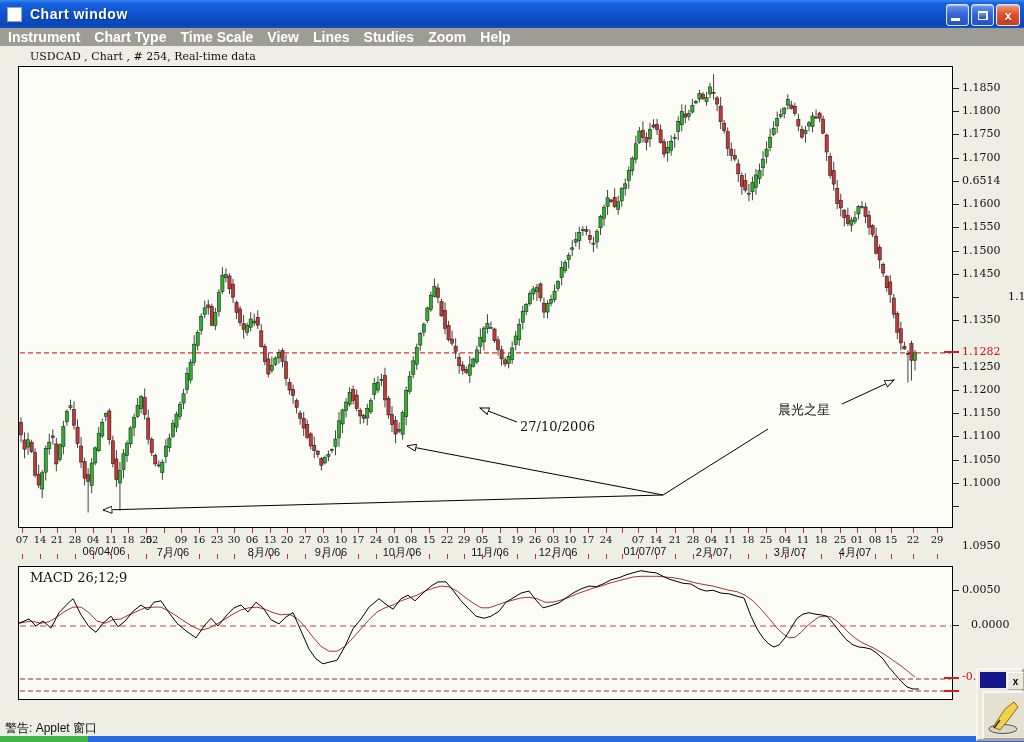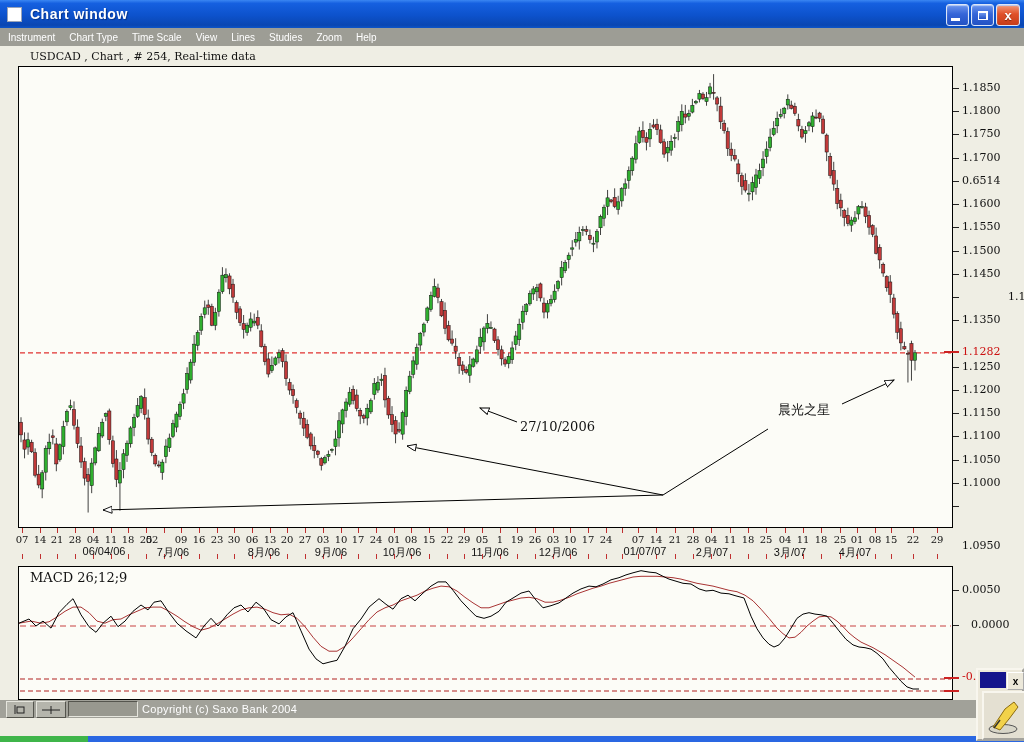--- a/index.html
+++ b/index.html
@@ -18,21 +18,21 @@
           background:linear-gradient(180deg,#6E97EE 0%,#3565D8 45%,#2352C4 100%);box-shadow:inset 0 1px 1px #B9CDF6;}
   .tb-btn.close{background:linear-gradient(180deg,#F49B7A 0%,#E0512A 45%,#C63D18 100%);width:22px;}
   .glyph-min{position:absolute;left:4px;bottom:4px;width:9px;height:3px;background:#FFFFFF;}
   .glyph-restore{position:relative;width:10px;height:9px;}
   .glyph-restore .r1{position:absolute;right:0;top:0;width:7px;height:6px;border:1px solid #FFF;border-top-width:2px;}
   .glyph-restore .r2{position:absolute;left:0;bottom:0;width:7px;height:6px;border:1px solid #FFF;border-top-width:2px;background:linear-gradient(180deg,#6E97EE,#2352C4);}
   .glyph-x{color:#FFF;font-weight:bold;font-size:13px;line-height:13px;text-shadow:0 1px 1px #7E2608;}
   
   .menubar{position:absolute;left:0;top:28px;width:1024px;height:18px;background:#9D9D95;
            display:flex;align-items:center;padding-left:8px;box-sizing:border-box;}
-  .menu-item{color:#FFFFFF;font-size:10px;margin-right:14px;white-space:nowrap;cursor:default;}
+  .menu-item{color:#FFFFFF;font-size:14px;margin-right:14px;white-space:nowrap;cursor:default;font-weight:bold;}
   
   .chart-header{position:absolute;left:30px;top:50px;font-family:"DejaVu Serif",serif;
                 font-size:11px;color:#111;}
   
   .frame{position:absolute;background:#FCFCF7;border:1px solid #000;}
   #main-svg{left:18px;top:66px;}
   #macd-svg{left:18px;top:566px;}
   .macd-label{position:absolute;left:30px;top:570px;font-family:"DejaVu Serif",serif;
               font-size:13px;color:#111;}
   
@@ -853,37 +853,24 @@
   <div id="macd-axis">
       <div class="ax-tick" style="left: 953px; top: 590px; width: 6px; height: 1px;"></div>
       <div class="ax-lab" style="left: 962px; top: 583px; color: rgb(17, 17, 17);">0.0050</div>
       <div class="ax-tick" style="left: 953px; top: 625px; width: 6px; height: 1px;"></div>
       <div class="ax-lab" style="left: 962px; top: 618px; color: rgb(17, 17, 17); margin-left: 9px;">0.0000</div>
       <div class="ax-tick redbar" style="left: 944px; top: 677px; width: 15px; height: 2px;"></div>
       <div class="ax-lab" style="left: 962px; top: 670px; color: rgb(204, 17, 17);">-0.0</div>
       <div class="ax-tick redbar" style="left: 944px; top: 690px; width: 15px; height: 2px;"></div>
     </div>
 
-  <div class="toolbar">
-    <div class="tool-btn" style="left:6px;width:26px;">
-      <svg width="16" height="11">
-        <line x1="3" y1="1" x2="3" y2="10" stroke="#222" stroke-width="1"></line>
-        <rect x="5" y="3" width="7" height="6" fill="none" stroke="#222" stroke-width="1"></rect>
-      </svg>
-    </div>
-    <div class="tool-btn" style="left:36px;width:28px;">
-      <svg width="20" height="11">
-        <line x1="1" y1="6" x2="19" y2="6" stroke="#222" stroke-width="1"></line>
-        <line x1="10" y1="2" x2="10" y2="10" stroke="#222" stroke-width="1"></line>
-      </svg>
-    </div>
-    <div class="tool-field"></div>
-    <div class="copyright">Copyright (c) Saxo Bank 2004</div>
+
+  <div class="statusbar">
+    <div class="status-text">警告: Applet 窗口</div>
   </div>
-
 
   <div class="taskbar">
     <div class="start-edge"></div>
   </div>
 
   <div class="mini-win">
     <div class="mini-title"></div>
     <div class="mini-close">x</div>
     <div class="mini-tool">
       <svg width="34" height="38">

